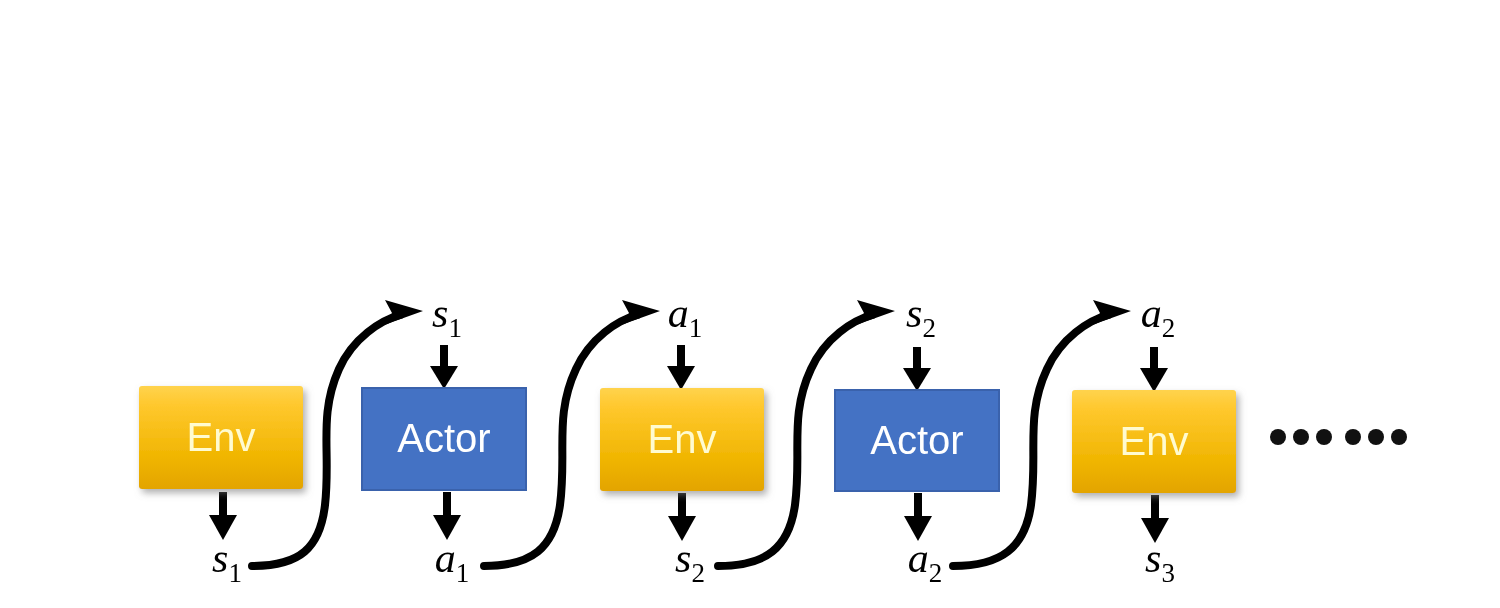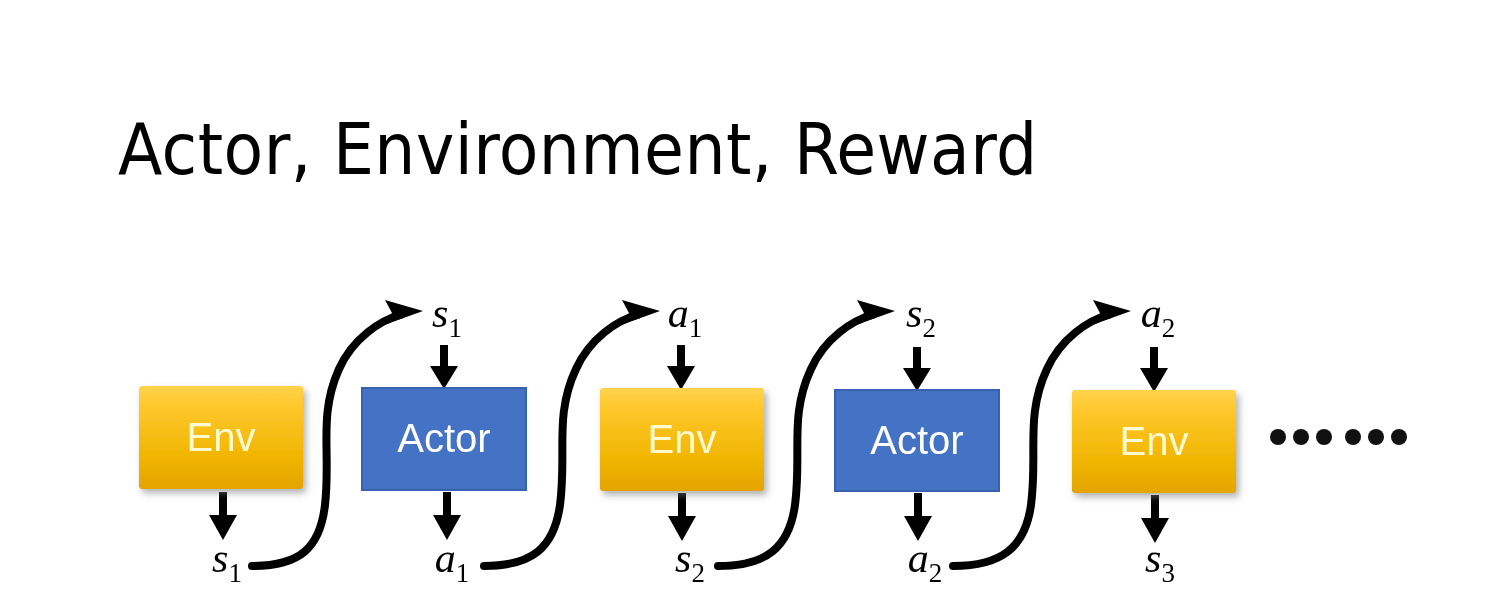--- a/index.html
+++ b/index.html
@@ -75,21 +75,20 @@
     stroke-linecap: butt;
   }
   .arrow-head { fill: #000000; }
   .ellipsis-dot { fill: #111111; }
 </style>
 </head>
 <body>
 
 <div id="slide">
 
-  <div id="slide-title">Actor, Environment, Reward</div>
 
   <svg id="diagram" viewBox="0 0 1500 608">
 
     <defs>
       <linearGradient id="envGrad" x1="0" y1="0" x2="0" y2="1">
         <stop offset="0%" stop-color="#FFD34D"></stop>
         <stop offset="18%" stop-color="#FFC82E"></stop>
         <stop offset="70%" stop-color="#F0B500"></stop>
         <stop offset="100%" stop-color="#E3A400"></stop>
       </linearGradient>

